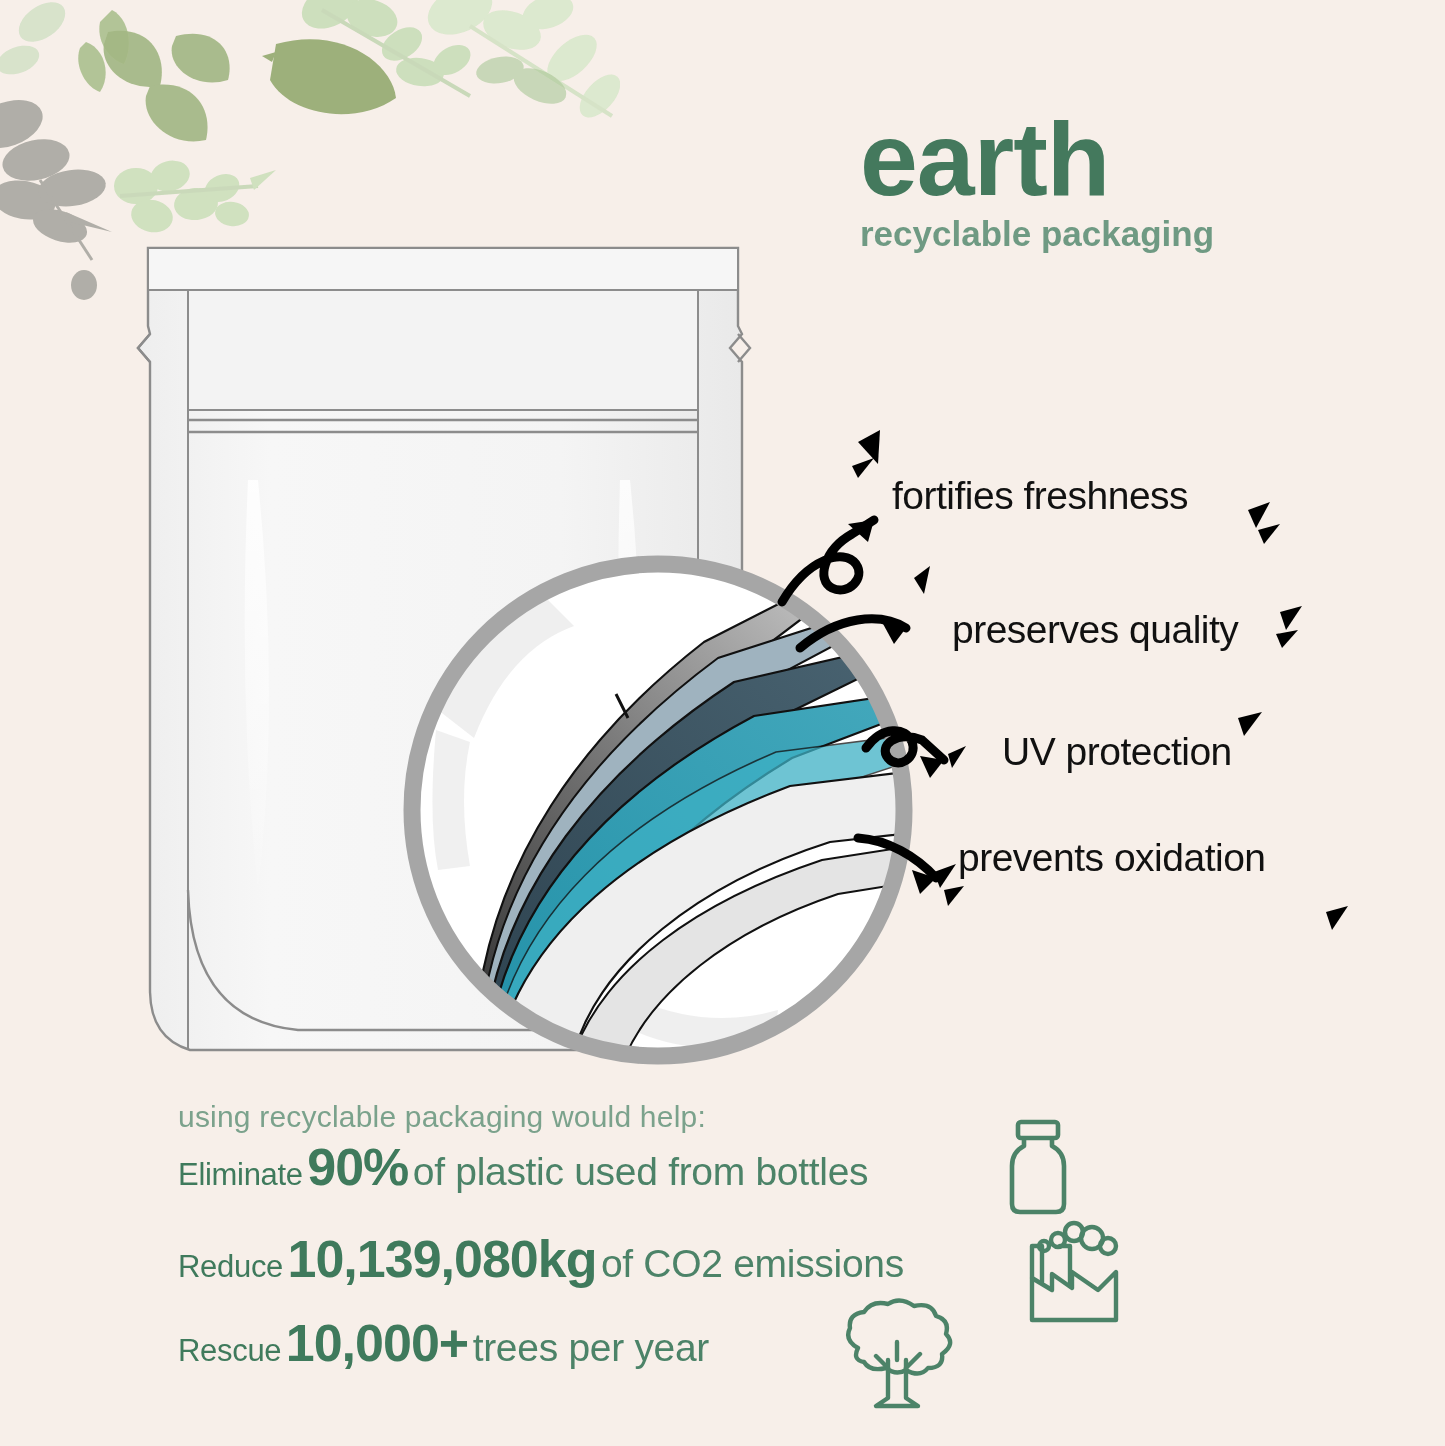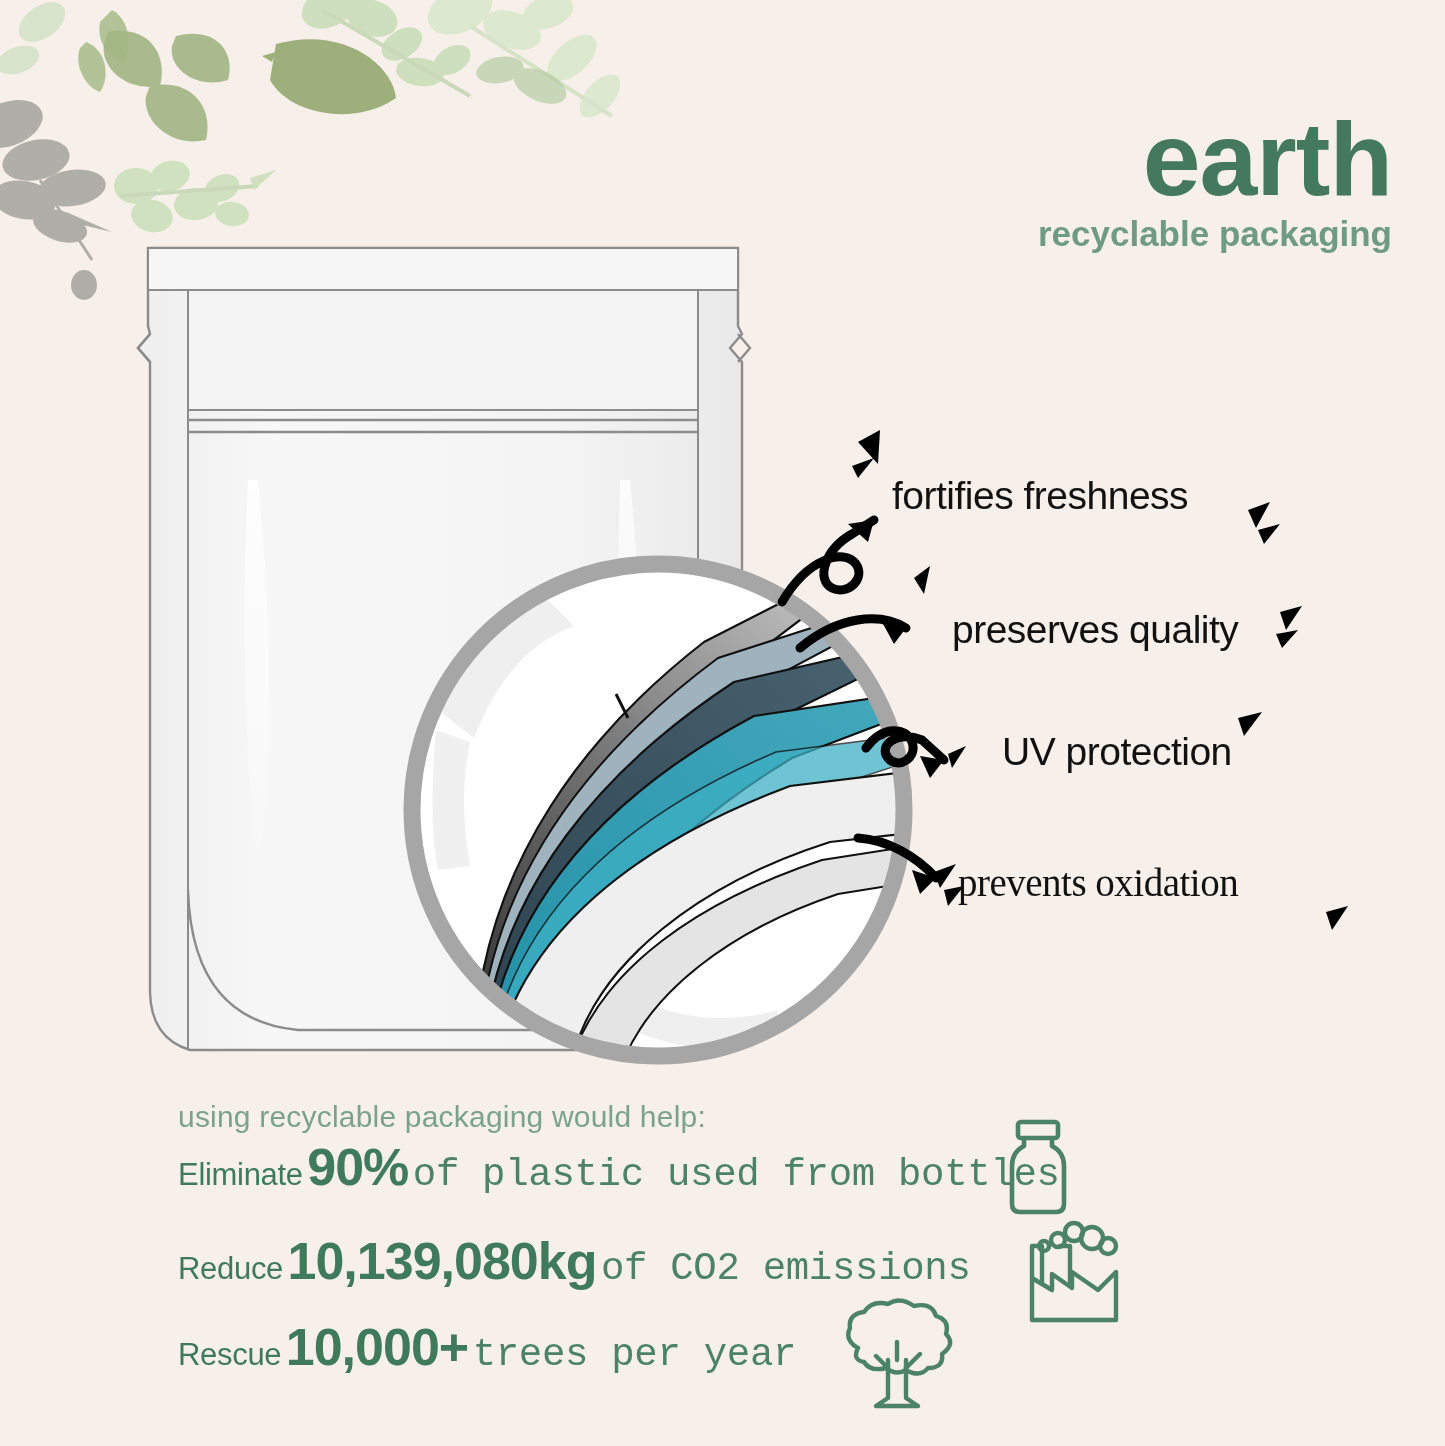--- a/index.html
+++ b/index.html
@@ -5,21 +5,21 @@
   html,body{margin:0;padding:0;background:#f7efe9;}
   body{
     width:1445px;height:1446px;position:relative;overflow:hidden;
     font-family:"Liberation Sans", sans-serif;
     background:#f7efe9;
   }
   .stage{position:absolute;inset:0;}
   .abs{position:absolute;}
 
   
-  #headline-block{left:812px;top:112px;width:580px;text-align:right;}
+  #headline-block{left:860px;top:112px;width:580px;}
   #title-earth{
     font-size:104px;line-height:0.92;font-weight:700;color:#44795d;
     letter-spacing:-1px;margin:0;
   }
   #title-friendly{
     font-size:124px;line-height:0.92;font-weight:400;color:#44795d;
     letter-spacing:-2px;margin:0;margin-top:-4px;
   }
   #subtitle-recyclable{
     font-size:35px;color:#6f9a83;font-weight:700;margin-top:6px;letter-spacing:0px;
@@ -29,21 +29,21 @@
   .feature-label{
     font-size:39px;color:#111;white-space:nowrap;font-weight:400;letter-spacing:-0.5px;
   }
 
   
   #stats-block{left:178px;top:1100px;width:900px;}
   #stats-intro{font-size:30px;color:#7ba28c;margin-bottom:7px;letter-spacing:0.2px;}
   .stat-row{margin:0 0 40px 0;color:#3f7a5c;white-space:nowrap;line-height:1;}
   .stat-verb{font-size:31px;font-weight:400;letter-spacing:-0.3px;}
   .stat-number{font-size:52px;font-weight:800;letter-spacing:-1px;}
-  .stat-rest{font-size:39px;font-weight:400;color:#4c8368;letter-spacing:-0.3px;font-family:Liberation Mono, monospace;}
+  .stat-rest{font-size:39px;font-weight:400;color:#4c8368;letter-spacing:-0.3px;}
 
   
   svg.layer{position:absolute;left:0;top:0;}
 </style>
 </head>
 <body>
 
 <div class="stage">
 
   <svg class="layer" width="620" height="330" viewBox="0 0 620 330" aria-hidden="true">
@@ -248,21 +248,21 @@
     <div id="title-earth">earth</div>
     <div id="subtitle-recyclable">recyclable packaging</div>
   </div>
 
   <div class="abs feature-label" style="left:892px;top:474px;">fortifies freshness</div>
 
   <div class="abs feature-label" style="left:944px;top:608px;margin-left:8px;">preserves quality</div>
 
   <div class="abs feature-label" style="left:1002px;top:730px;">UV protection</div>
 
-  <div class="abs feature-label" style="left:958px;top:860px;font-family:Liberation Serif, serif;">prevents oxidation</div>
+  <div class="abs feature-label" style="left:958px;top:836px;">prevents oxidation</div>
 
   <div class="abs" id="stats-block">
     <div id="stats-intro">using recyclable packaging would help:</div>
 
     <div class="stat-row">
       <span class="stat-verb">Eliminate</span>
       <span class="stat-number">90%</span>
       <span class="stat-rest">of plastic used from bottles</span>
     </div>
 

